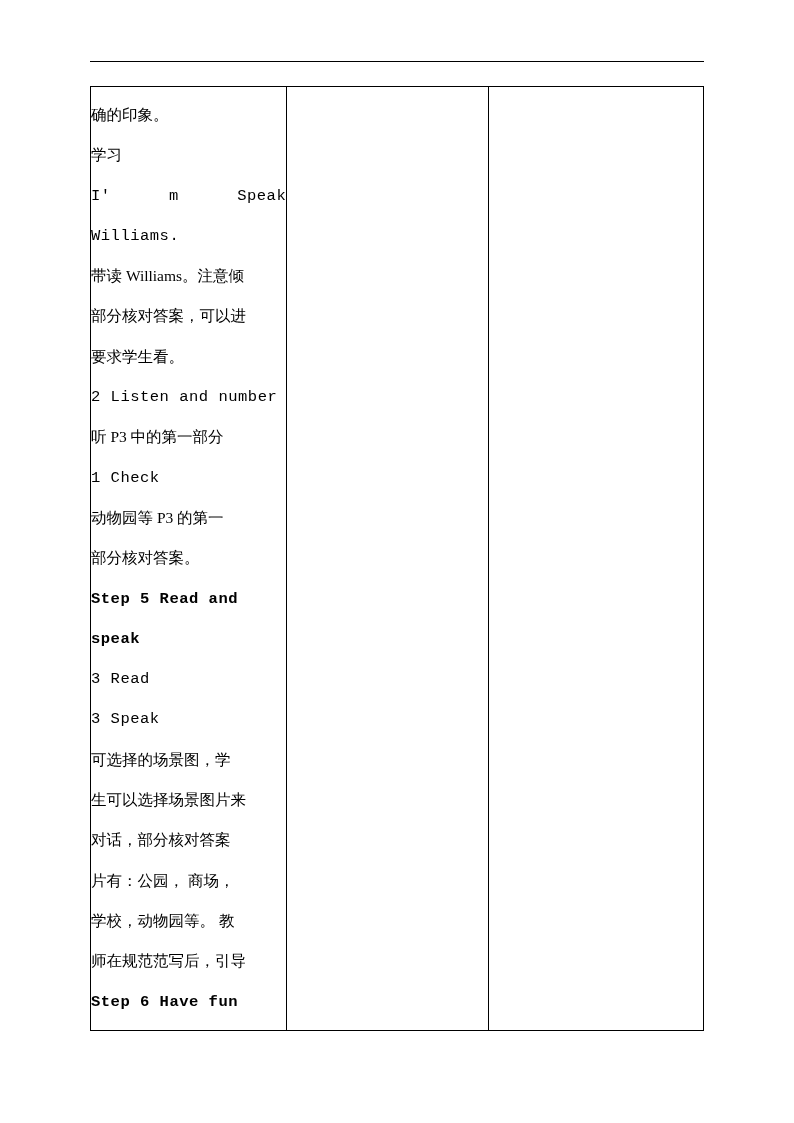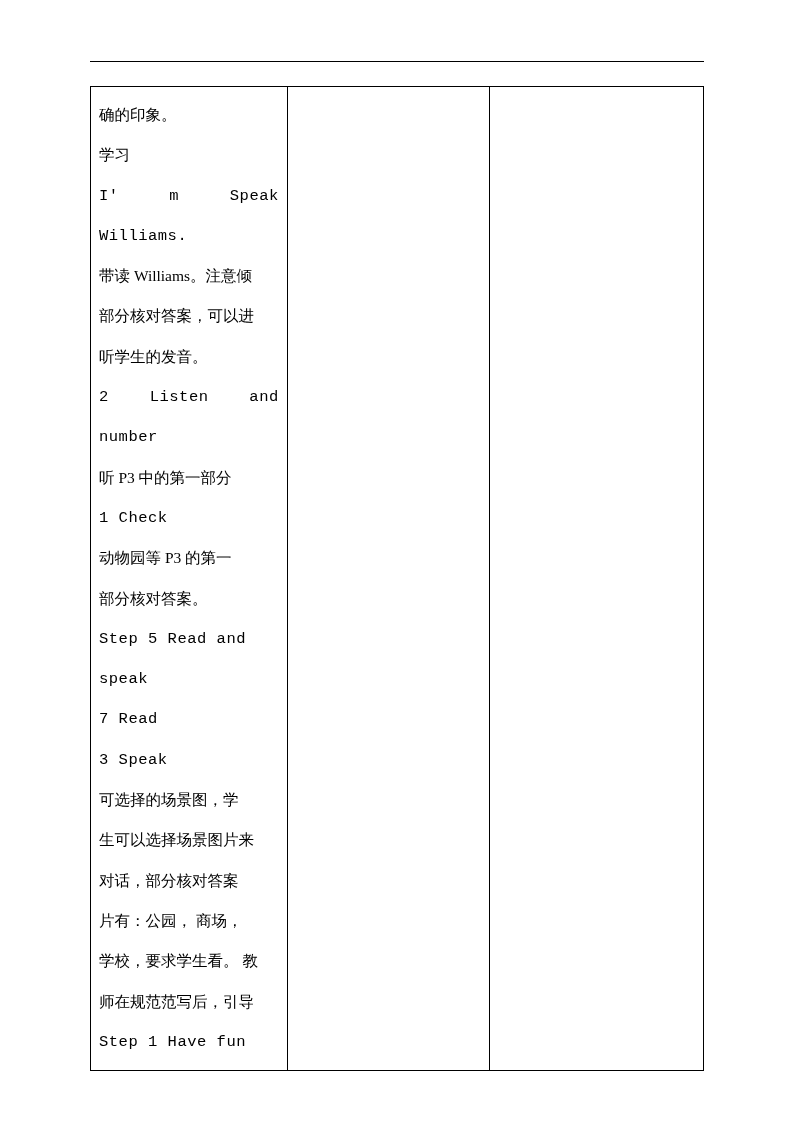--- a/index.html
+++ b/index.html
@@ -22,70 +22,70 @@
     height: 1px;
   }
   table.main {
     border-collapse: collapse;
     width: 100%;
     table-layout: fixed;
   }
   table.main td {
     border: 1px solid #000;
     vertical-align: top;
-    padding: 8px 8px;
+    padding: 8px 0;
     font-size: 15.5px;
     line-height: 2.6;
     color: #000;
   }
   .col1 { width: 32%; }
   .col2 { width: 33%; }
   .col3 { width: 35%; }
   .mono {
     font-family: "Courier New", monospace;
     letter-spacing: 0.5px;
   }
   .bold {
-    font-weight: normal;
+    font-weight: bold;
   }
   .line {
     text-align: justify;
     text-justify: inter-ideograph;
   }
 </style>
 </head>
 <body>
 
 <div class="page">
   <div class="header-line"></div>
   <table class="main">
     <tbody>
         <tr>
       <td class="col1" id="cell1">
             <div class="line">确的印象。</div>
             <div class="line">学习</div>
             <div class="line mono">I' m Speak Williams.</div>
             <div class="line">带读 Williams。注意倾</div>
             <div class="line">部分核对答案，可以进</div>
-            <div class="line">听学生的发音。</div>
+            <div class="line">要求学生看。</div>
             <div class="line mono">2 Listen and number</div>
             <div class="line">听 P3 中的第一部分</div>
             <div class="line mono">1 Check</div>
             <div class="line">动物园等 P3 的第一</div>
             <div class="line">部分核对答案。</div>
             <div class="line mono bold">Step 5 Read and</div>
             <div class="line mono bold">speak</div>
-            <div class="line mono">7 Read</div>
+            <div class="line mono">3 Read</div>
             <div class="line mono">3 Speak</div>
             <div class="line">可选择的场景图，学</div>
             <div class="line">生可以选择场景图片来</div>
             <div class="line">对话，部分核对答案</div>
             <div class="line">片有：公园， 商场，</div>
-            <div class="line">学校，要求学生看。 教</div>
+            <div class="line">学校，动物园等。 教</div>
             <div class="line">师在规范范写后，引导</div>
-            <div class="line mono bold">Step 1 Have fun</div>
+            <div class="line mono bold">Step 6 Have fun</div>
           </td>
       <td class="col2" id="cell2"></td>
       <td class="col3" id="cell3"></td>
     </tr>
   </tbody>
     </table>
 </div>
 
 </body></html>

